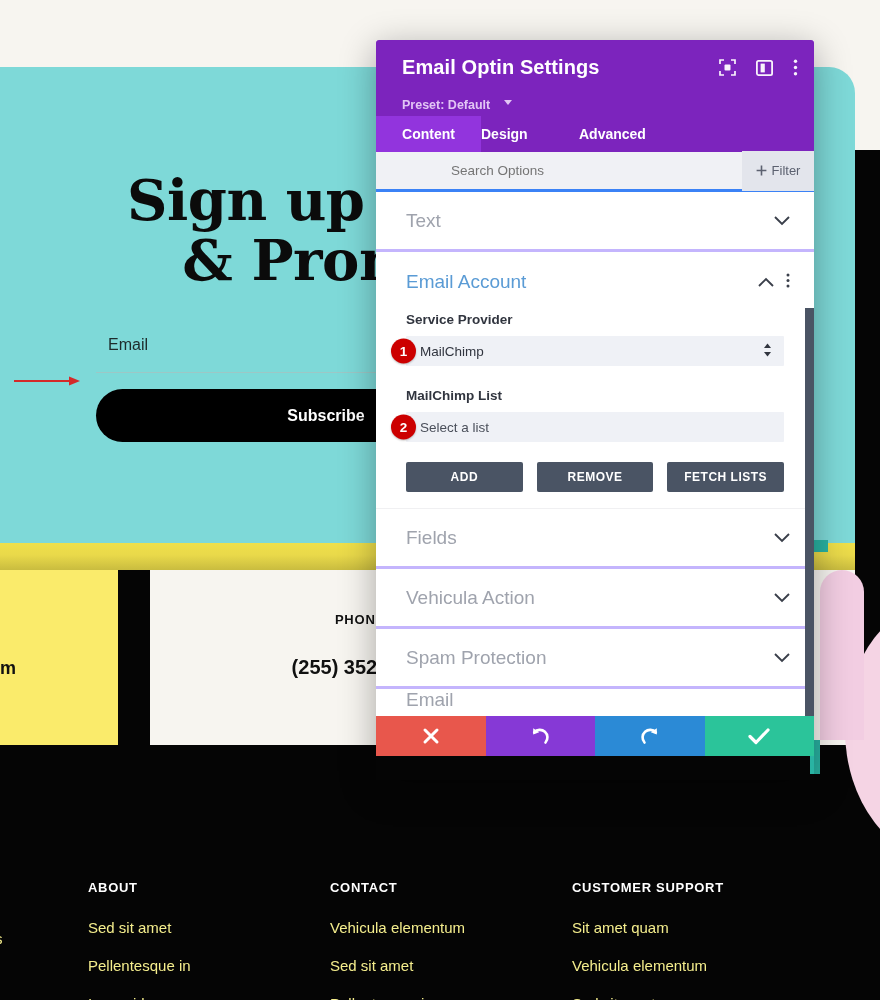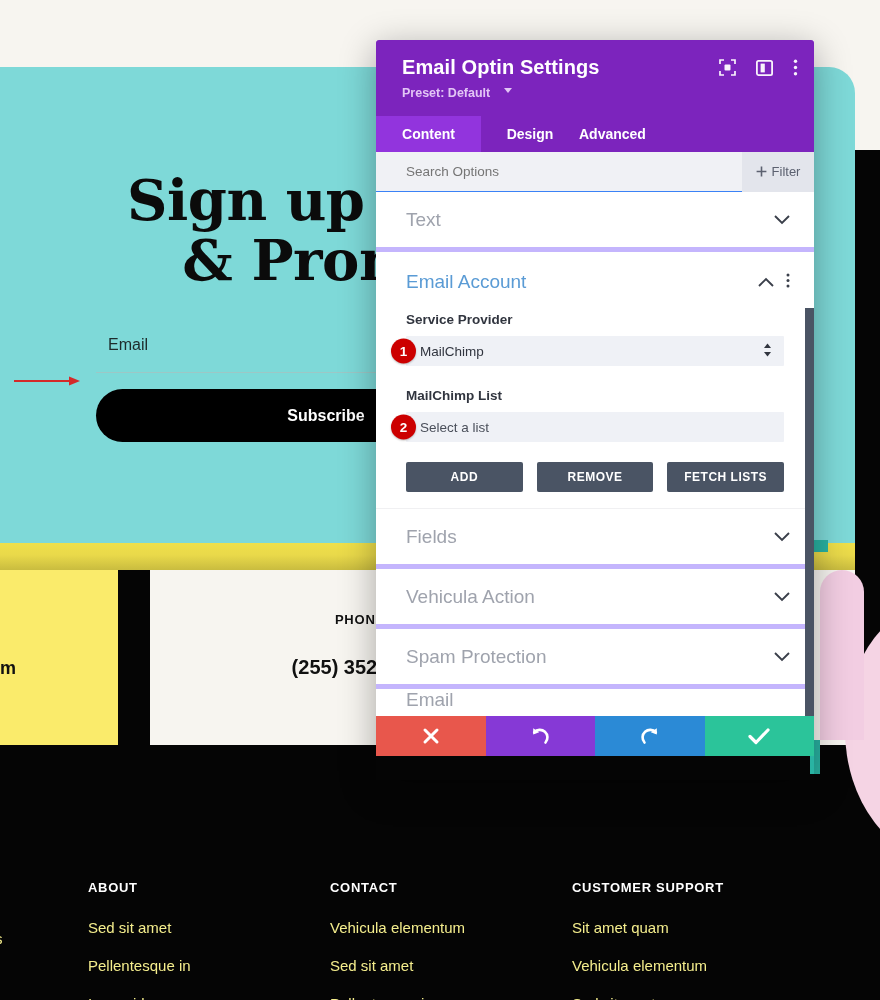--- a/index.html
+++ b/index.html
@@ -87,55 +87,55 @@
   .modal {
     position:absolute; left:376px; top:40px; width:438px; height:740px;
     box-shadow: 0 8px 34px rgba(0,0,0,0.33);
     font-family:"Liberation Sans", sans-serif;
   }
   .modal-head {
     background:#7c24bd; height:76px; padding:16px 18px 0 26px; position:relative;
     border-top-left-radius:3px; border-top-right-radius:3px;
   }
   .modal-title { color:#fff; font-size:20px; font-weight:700; letter-spacing:0.1px; }
-  .preset-row { margin-top:7px; display:flex; align-items:flex-start; gap:14px; }
+  .preset-row { margin-top:19px; display:flex; align-items:flex-start; gap:14px; }
   .preset-txt { color:#e2c5f5; font-size:12.5px; font-weight:700; }
   .caret-dn { width:0;height:0;border-left:4px solid transparent;border-right:4px solid transparent;border-top:5px solid #e2c5f5; margin-top:2px;}
   .head-icons { position:absolute; right:16px; top:19px; display:flex; align-items:center; gap:20px; }
   .head-icons .hi { opacity:0.95; display:flex; align-items:center; justify-content:center; }
 
   .tabs { background:#7c24bd; display:flex; height:36px; }
   .tab {
     flex:0 0 auto; padding:0 24px; height:36px; line-height:36px;
     color:#ffffff; font-size:14px; font-weight:700;
   }
   .tab.active { background:#9234dd; }
   .tab.w1 { width:105px; padding:0; text-align:center; }
-  .tab.w2 { width:98px; padding:0; text-align:center; }
+  .tab.w2 { width:98px; padding:0; }
   .tab.w3 { width:125px; padding:0; }
 
   .searchbar {
     background:#f0f1f5; height:40px; display:flex; align-items:center;
-    border-bottom:1px solid #3b82f6; position:relative;
+    border-bottom:3px solid #3b82f6; position:relative;padding-left:45px;
   }
   .search-input {
     flex:1; border:none; background:transparent; outline:none;
     font-size:13.5px; color:#8e929c; padding-left:30px;
     font-family:"Liberation Sans", sans-serif;
   }
   .filter-btn {
     width:72px; height:40px; background:#e3e5ec; color:#5c6170;
     font-size:13px; display:flex; align-items:center; justify-content:center; gap:5px;
   }
 
   .panel-body { background:#fff; height:524px; overflow:hidden; position:relative; }
 
   .acc-row {
     height:60px; display:flex; align-items:center; justify-content:space-between;
-    padding:0 24px 0 30px; border-bottom:5px solid #c4b5fd;
+    padding:0 24px 0 30px; border-bottom:3px solid #c4b5fd;
   }
   .acc-title { font-size:19px; color:#9fa3ad; font-weight:400; }
   .acc-title.open { color:#5a9bd5; }
   .acc-right { display:flex; align-items:center; gap:12px; }
 
   .section-open { padding:0 0 16px 0; border-bottom:1px solid #f0f0f2; }
   .fld-label { font-size:13.5px; font-weight:700; color:#31353f; padding:0 30px; margin-bottom:9px; }
   .fld-wrap { position:relative; margin:0 30px 0 30px; }
   .fld-select {
     height:30px; background:#eff1f6; display:flex; align-items:center;

